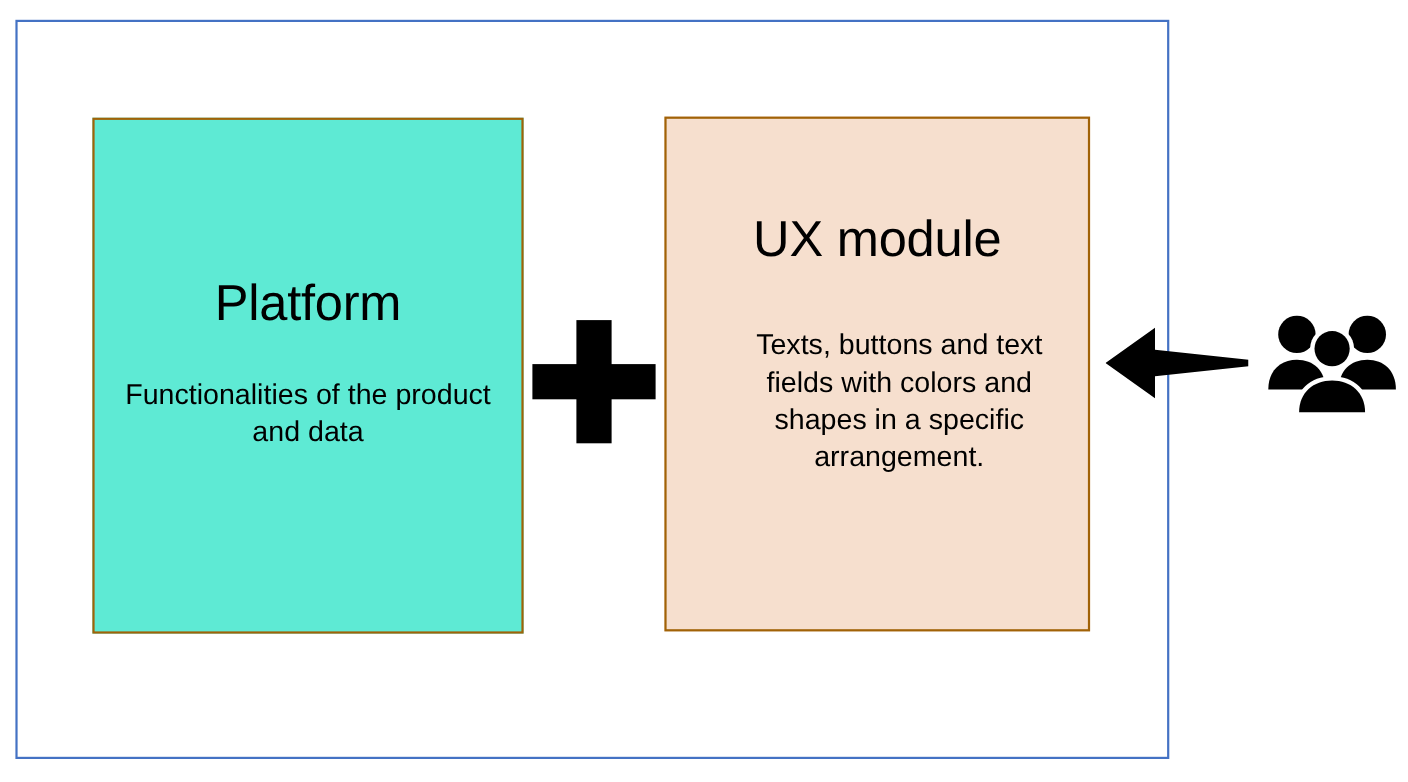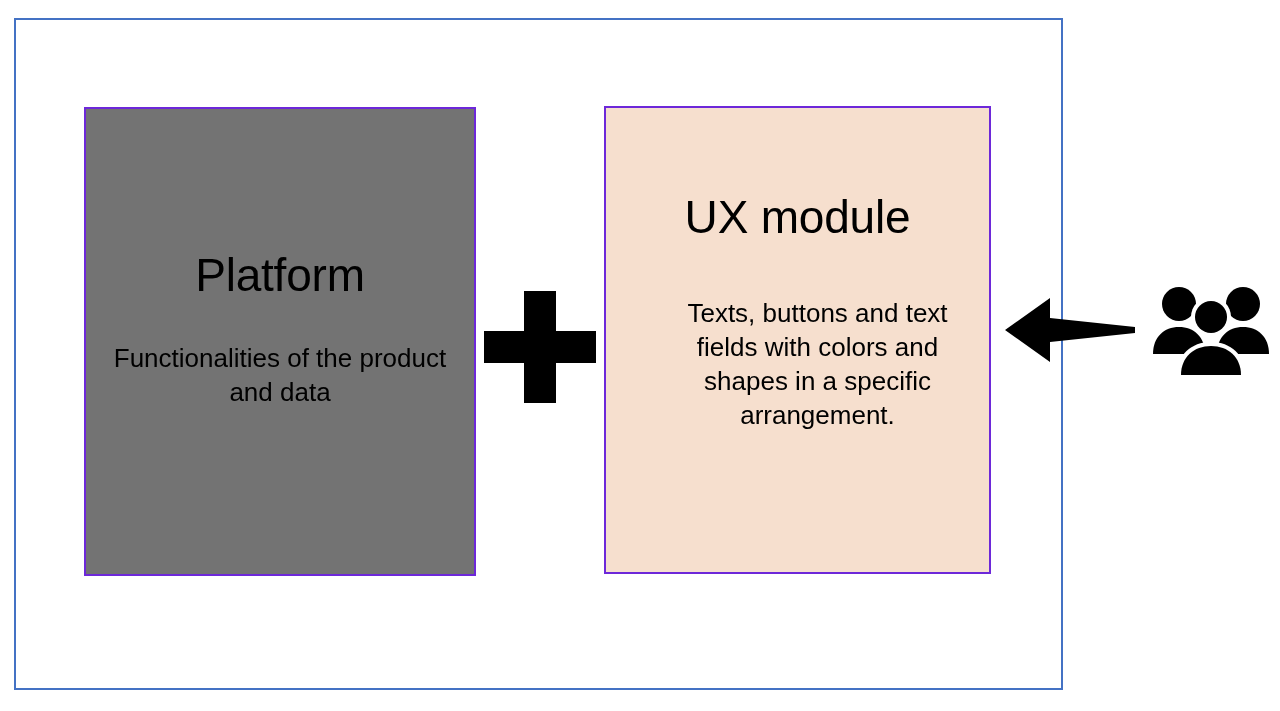--- a/index.html
+++ b/index.html
@@ -31,33 +31,33 @@
     height: 672px;
     border: 2px solid #4472C4;
     background: transparent;
     box-sizing: border-box;
   }
 
   
   .concept-box {
     position: absolute;
     box-sizing: border-box;
-    border: 2px solid #6d28d9;
+    border: 2px solid #a16207;
     display: flex;
     flex-direction: column;
     align-items: center;
     text-align: center;
   }
 
   .box-platform {
     left: 84px;
     top: 107px;
     width: 392px;
     height: 469px;
-    background: #737373;
+    background: #5eead4;
     justify-content: flex-start;
   }
 
   .box-ux {
     left: 604px;
     top: 106px;
     width: 387px;
     height: 468px;
     background: #F6DFCE;
     justify-content: flex-start;

